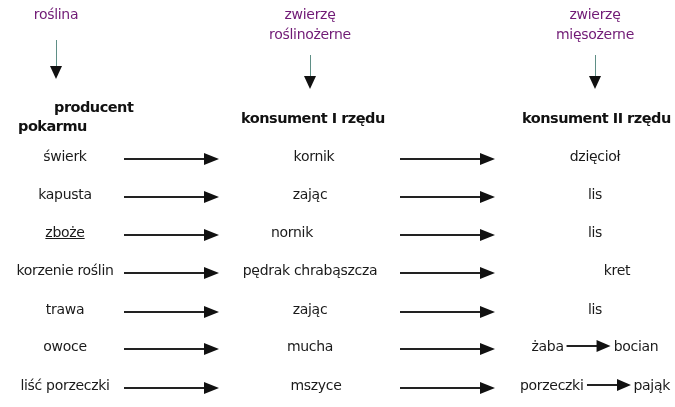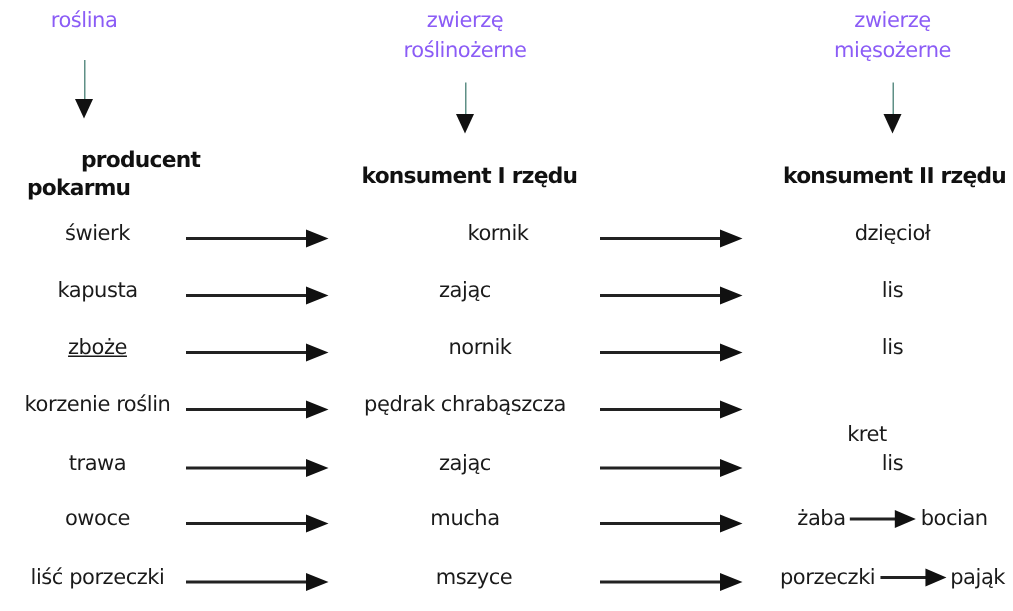--- a/index.html
+++ b/index.html
@@ -1,19 +1,19 @@
 <!DOCTYPE html>
 <html><head>
 <meta charset="utf-8">
 <style>
   html, body { margin: 0; padding: 0; background: #ffffff; }
   body { width: 675px; height: 407px; position: relative; overflow: hidden;
          font-family: "DejaVu Sans", "Liberation Sans", sans-serif; color: #1a1a1a; }
   .txt { position: absolute; font-size: 14px; text-align: center; white-space: nowrap; letter-spacing: -0.3px; transform: translateX(-50%); }
-  .head { position: absolute; text-align: left; font-size: 14px; line-height: 19px; color: #8b5cf6; transform: translateX(-50%); white-space: nowrap; letter-spacing: -0.3px; }
+  .head { position: absolute; text-align: left; font-size: 14px; line-height: 19px; color: #701a75; transform: translateX(-50%); white-space: nowrap; letter-spacing: -0.3px; }
   .bold { position: absolute; font-weight: bold; font-size: 14.5px; line-height: 19px; color: #111; white-space: nowrap; letter-spacing: -0.5px; }
   .vline { position: absolute; width: 1px; background: #5f8f86; }
   .vhead { position: absolute; width: 0; height: 0; border-left: 6px solid transparent; border-right: 6px solid transparent; border-top: 13px solid #111; }
   .harrow { position: absolute; height: 14px; }
   .harrow .shaft { position: absolute; left: 0; top: 6px; height: 1.5px; background: #222; }
   .harrow .tip { position: absolute; top: 1px; width: 0; height: 0; border-top: 6px solid transparent; border-bottom: 6px solid transparent; border-left: 15px solid #111; }
   .inline { display: inline-flex; align-items: center; }
   .mini { display: inline-block; position: relative; width: 44px; height: 12px; margin: 0 3px; vertical-align: middle; }
   .mini .shaft { position: absolute; left: 0; top: 5px; width: 34px; height: 1.5px; background: #222; }
   .mini .tip { position: absolute; right: 0; top: 0; width: 0; height: 0; border-top: 6px solid transparent; border-bottom: 6px solid transparent; border-left: 14px solid #111; }
@@ -42,21 +42,21 @@
 <div id="rows">
     <div class="txt" style="left: 65px; top: 148px;">świerk</div>
     <div class="harrow" style="left: 124px; top: 152px; width: 95px;">
       <div class="shaft" style="width: 87px;"></div>
       <div class="tip" style="left: 80px;"></div>
     </div>
     <div class="harrow" style="left: 400px; top: 152px; width: 95px;">
       <div class="shaft" style="width: 87px;"></div>
       <div class="tip" style="left: 80px;"></div>
     </div>
-    <div class="txt" style="left: 316px; top: 148px; padding-left: 32px;">kornik</div>
+    <div class="txt" style="left: 298px; top: 148px; padding-left: 32px;">kornik</div>
     <div class="txt inline" style="left: 595px; top: 148px;">
       <span>dzięcioł</span>
     </div>
     <div class="txt" style="left: 65px; top: 186px;">kapusta</div>
     <div class="harrow" style="left: 124px; top: 190px; width: 95px;">
       <div class="shaft" style="width: 87px;"></div>
       <div class="tip" style="left: 80px;"></div>
     </div>
     <div class="harrow" style="left: 400px; top: 190px; width: 95px;">
       <div class="shaft" style="width: 87px;"></div>
@@ -68,35 +68,35 @@
     </div>
     <div class="txt" style="left: 65px; top: 224px; text-decoration: underline;">zboże</div>
     <div class="harrow" style="left: 124px; top: 228px; width: 95px;">
       <div class="shaft" style="width: 87px;"></div>
       <div class="tip" style="left: 80px;"></div>
     </div>
     <div class="harrow" style="left: 400px; top: 228px; width: 95px;">
       <div class="shaft" style="width: 87px;"></div>
       <div class="tip" style="left: 80px;"></div>
     </div>
-    <div class="txt" style="left: 320px; top: 224px;">nornik</div>
+    <div class="txt" style="left: 292px; top: 224px;">nornik</div>
     <div class="txt inline" style="left: 595px; top: 224px;">
       <span>lis</span>
     </div>
     <div class="txt" style="left: 65px; top: 262px;">korzenie roślin</div>
     <div class="harrow" style="left: 124px; top: 266px; width: 95px;">
       <div class="shaft" style="width: 87px;"></div>
       <div class="tip" style="left: 80px;"></div>
     </div>
     <div class="harrow" style="left: 400px; top: 266px; width: 95px;">
       <div class="shaft" style="width: 87px;"></div>
       <div class="tip" style="left: 80px;"></div>
     </div>
     <div class="txt" style="left: 310px; top: 262px;">pędrak chrabąszcza</div>
-    <div class="txt inline" style="left: 578px; top: 262px; margin-top: 20px;">
+    <div class="txt inline" style="left: 617px; top: 262px;">
       <span>kret</span>
     </div>
     <div class="txt" style="left: 65px; top: 301px;">trawa</div>
     <div class="harrow" style="left: 124px; top: 305px; width: 95px;">
       <div class="shaft" style="width: 87px;"></div>
       <div class="tip" style="left: 80px;"></div>
     </div>
     <div class="harrow" style="left: 400px; top: 305px; width: 95px;">
       <div class="shaft" style="width: 87px;"></div>
       <div class="tip" style="left: 80px;"></div>

